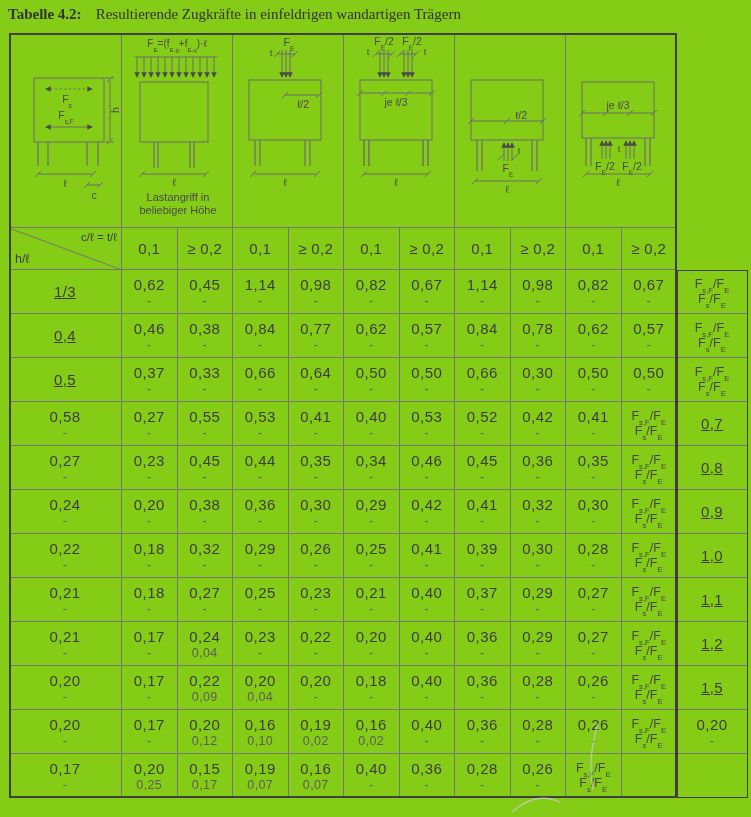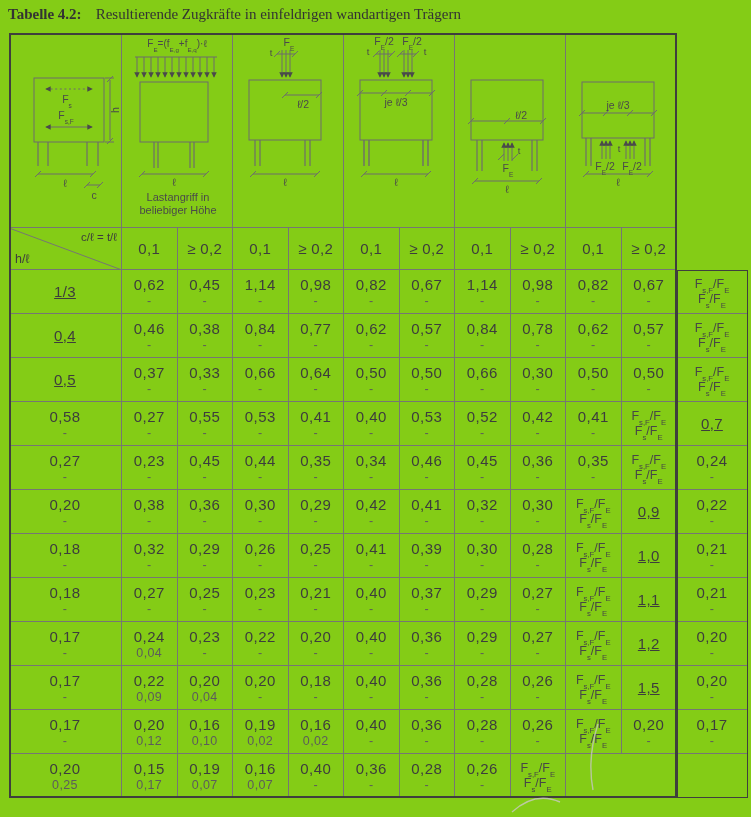--- a/index.html
+++ b/index.html
@@ -472,20 +472,21 @@
         <div class="v-bot">-</div>
       </div>
       <div class="cell">
         <div class="v-top">0,35</div>
         <div class="v-bot">-</div>
       </div>
       <div class="cell formula-cell">
         <div class="f-line">F<sub>s,F</sub>/F<sub>E</sub></div>
         <div class="f-line">F<sub>s</sub>/F<sub>E</sub></div>
       </div>
+      <div class="cell row-label">0,8</div>
       <div class="cell">
         <div class="v-top">0,24</div>
         <div class="v-bot">-</div>
       </div>
       <div class="cell">
         <div class="v-top">0,20</div>
         <div class="v-bot">-</div>
       </div>
       <div class="cell">
         <div class="v-top">0,38</div>

